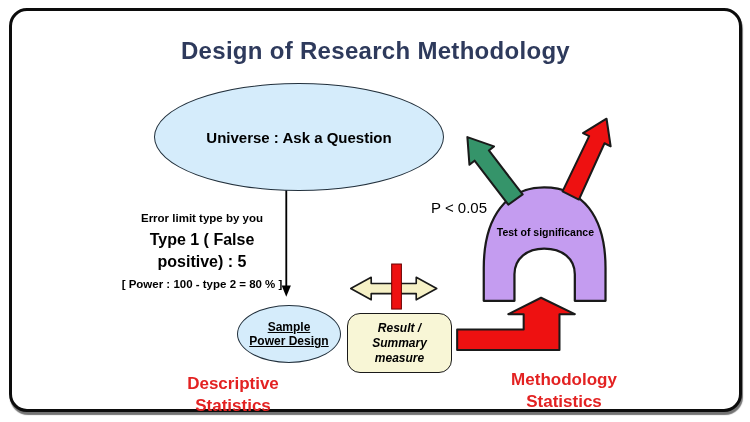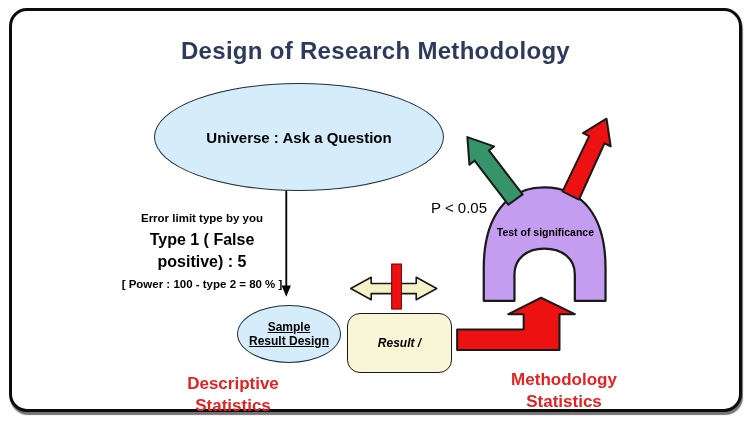--- a/index.html
+++ b/index.html
@@ -91,31 +91,32 @@
 
   <div class="abs error-block">
     <div class="ln sm">Error limit type by you</div>
     <div class="ln md">Type 1 ( False positive) : 5</div>
     <div class="ln sm">[ Power : 100 - type 2 = 80 % ]</div>
   </div>
 
   <div class="abs ellipse sample-ellipse">
     <span class="sample-label">
       <span>Sample</span><br>
-      <span>Result Design</span>
+      <span>Power Design</span>
     </span>
   </div>
 
   <div class="abs stat-label descriptive">
     <div>Descriptive</div>
     <div>Statistics</div>
   </div>
 
   <div class="abs result-box">
     <div>Result /</div>
+    <div>Summary measure</div>
   </div>
 
   <div class="abs p-label p-left">P &lt; 0.05</div>
 
   <div class="abs arch-label">Test of significance</div>
 
   <div class="abs stat-label inferential">
     <div>Methodology</div>
     <div>Statistics</div>
   </div>

